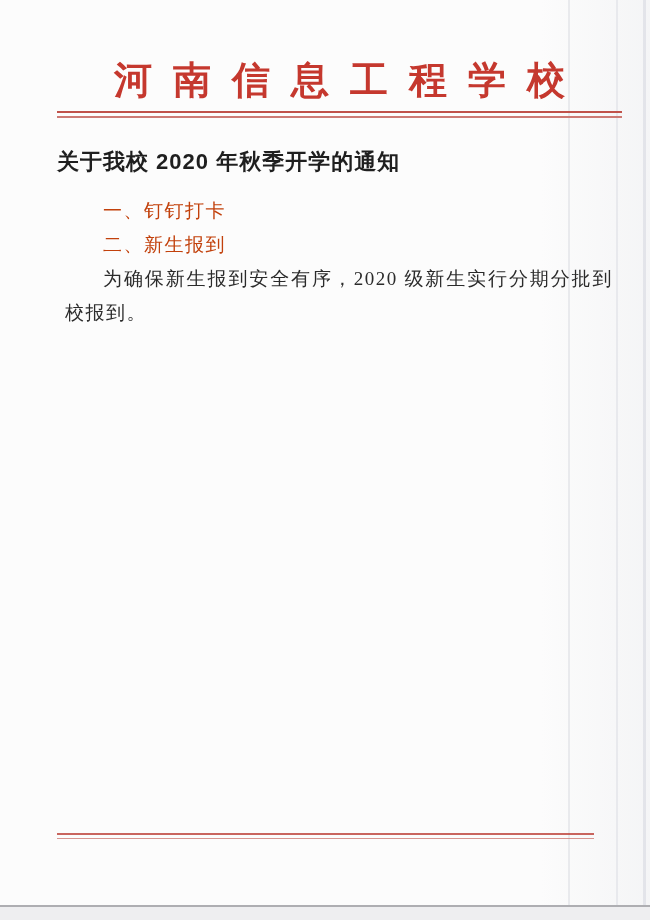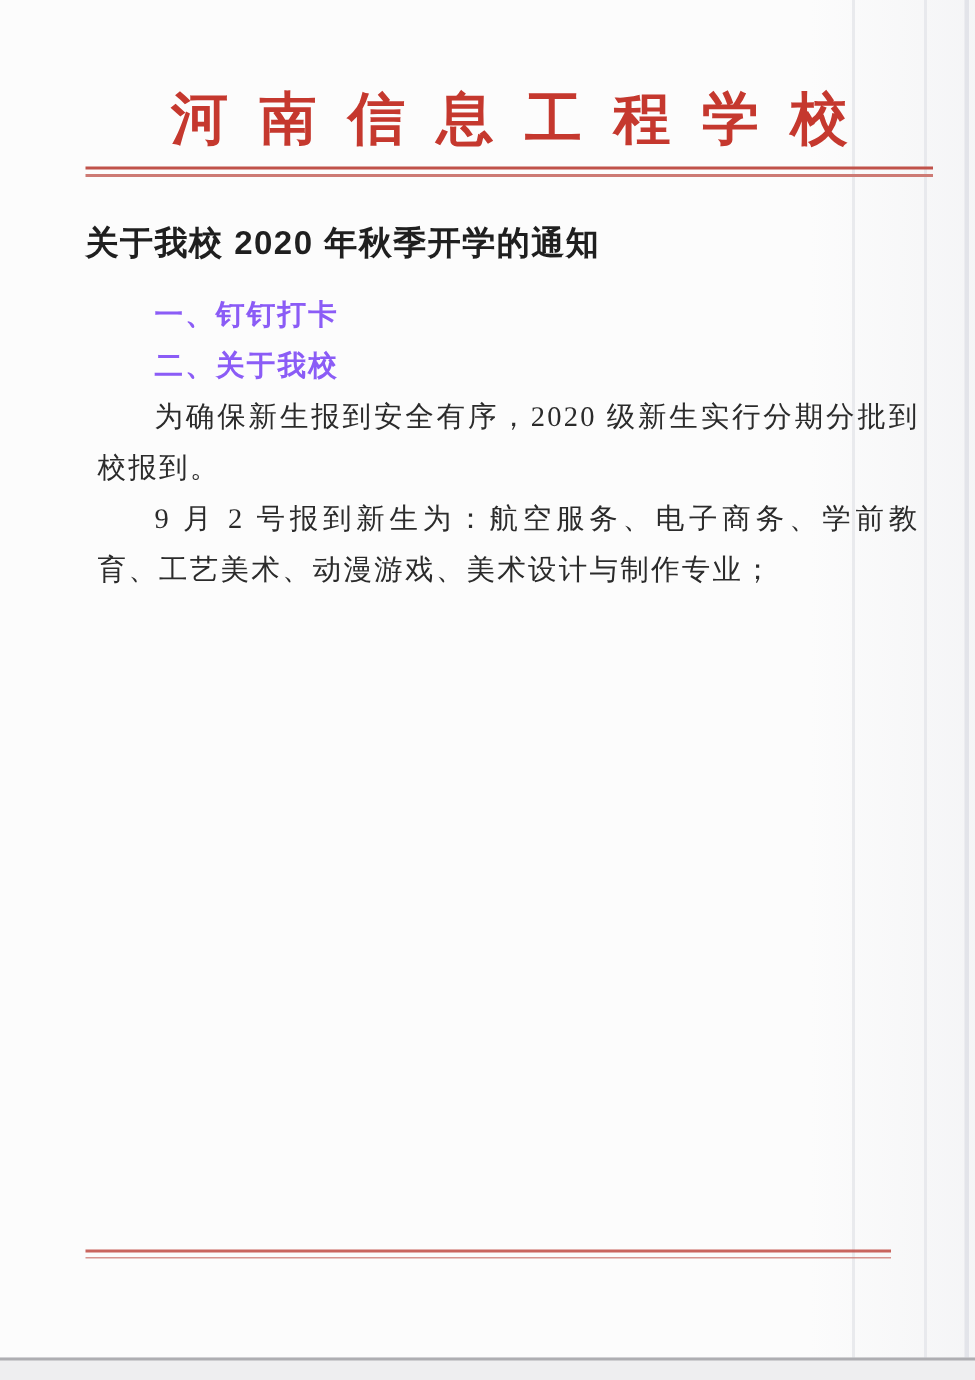--- a/index.html
+++ b/index.html
@@ -58,21 +58,21 @@
   .notice-body {
     margin: 18px 9px 0 8px;
     font-size: 19px;
     line-height: 34px;
     letter-spacing: 1.5px;
     color: #2b2b2b;
     text-align: justify;
   }
   .notice-body p { margin: 0; }
   .notice-body p.indent { text-indent: 2em; }
-  .notice-body p.bold { font-weight: bold; color: #8b5cf6; }
+  .notice-body p.bold { font-weight: normal; color: #c2410c; }
   .foot-rule {
     position: absolute;
     left: 57px; right: 56px; top: 833px;
     pointer-events: none;
   }
   .foot-rule .rule-thick { height: 1.8px; background: rgba(192,74,66,0.85); }
   .foot-rule .rule-gap   { height: 3px; }
   .foot-rule .rule-thin  { height: 1.5px; background: rgba(205,122,116,0.8); }
 </style>
 </head>
@@ -92,23 +92,22 @@
     <div class="head-rule">
       <div class="rule-thick"></div>
       <div class="rule-gap"></div>
       <div class="rule-thin"></div>
     </div>
 
     <div class="notice-title">关于我校 2020 年秋季开学的通知</div>
 
     <div class="notice-body">
       <p class="indent bold">一、钉钉打卡</p>
-      <p class="indent bold">二、关于我校</p>
+      <p class="indent bold">二、新生报到</p>
       <p class="indent">为确保新生报到安全有序，2020 级新生实行分期分批到校报到。</p>
-      <p class="indent">9 月 2 号报到新生为：航空服务、电子商务、学前教育、工艺美术、动漫游戏、美术设计与制作专业；</p>
     </div>
 
   </div>
 
   <div class="foot-rule">
     <div class="rule-thick"></div>
     <div class="rule-gap"></div>
     <div class="rule-thin"></div>
   </div>
 

